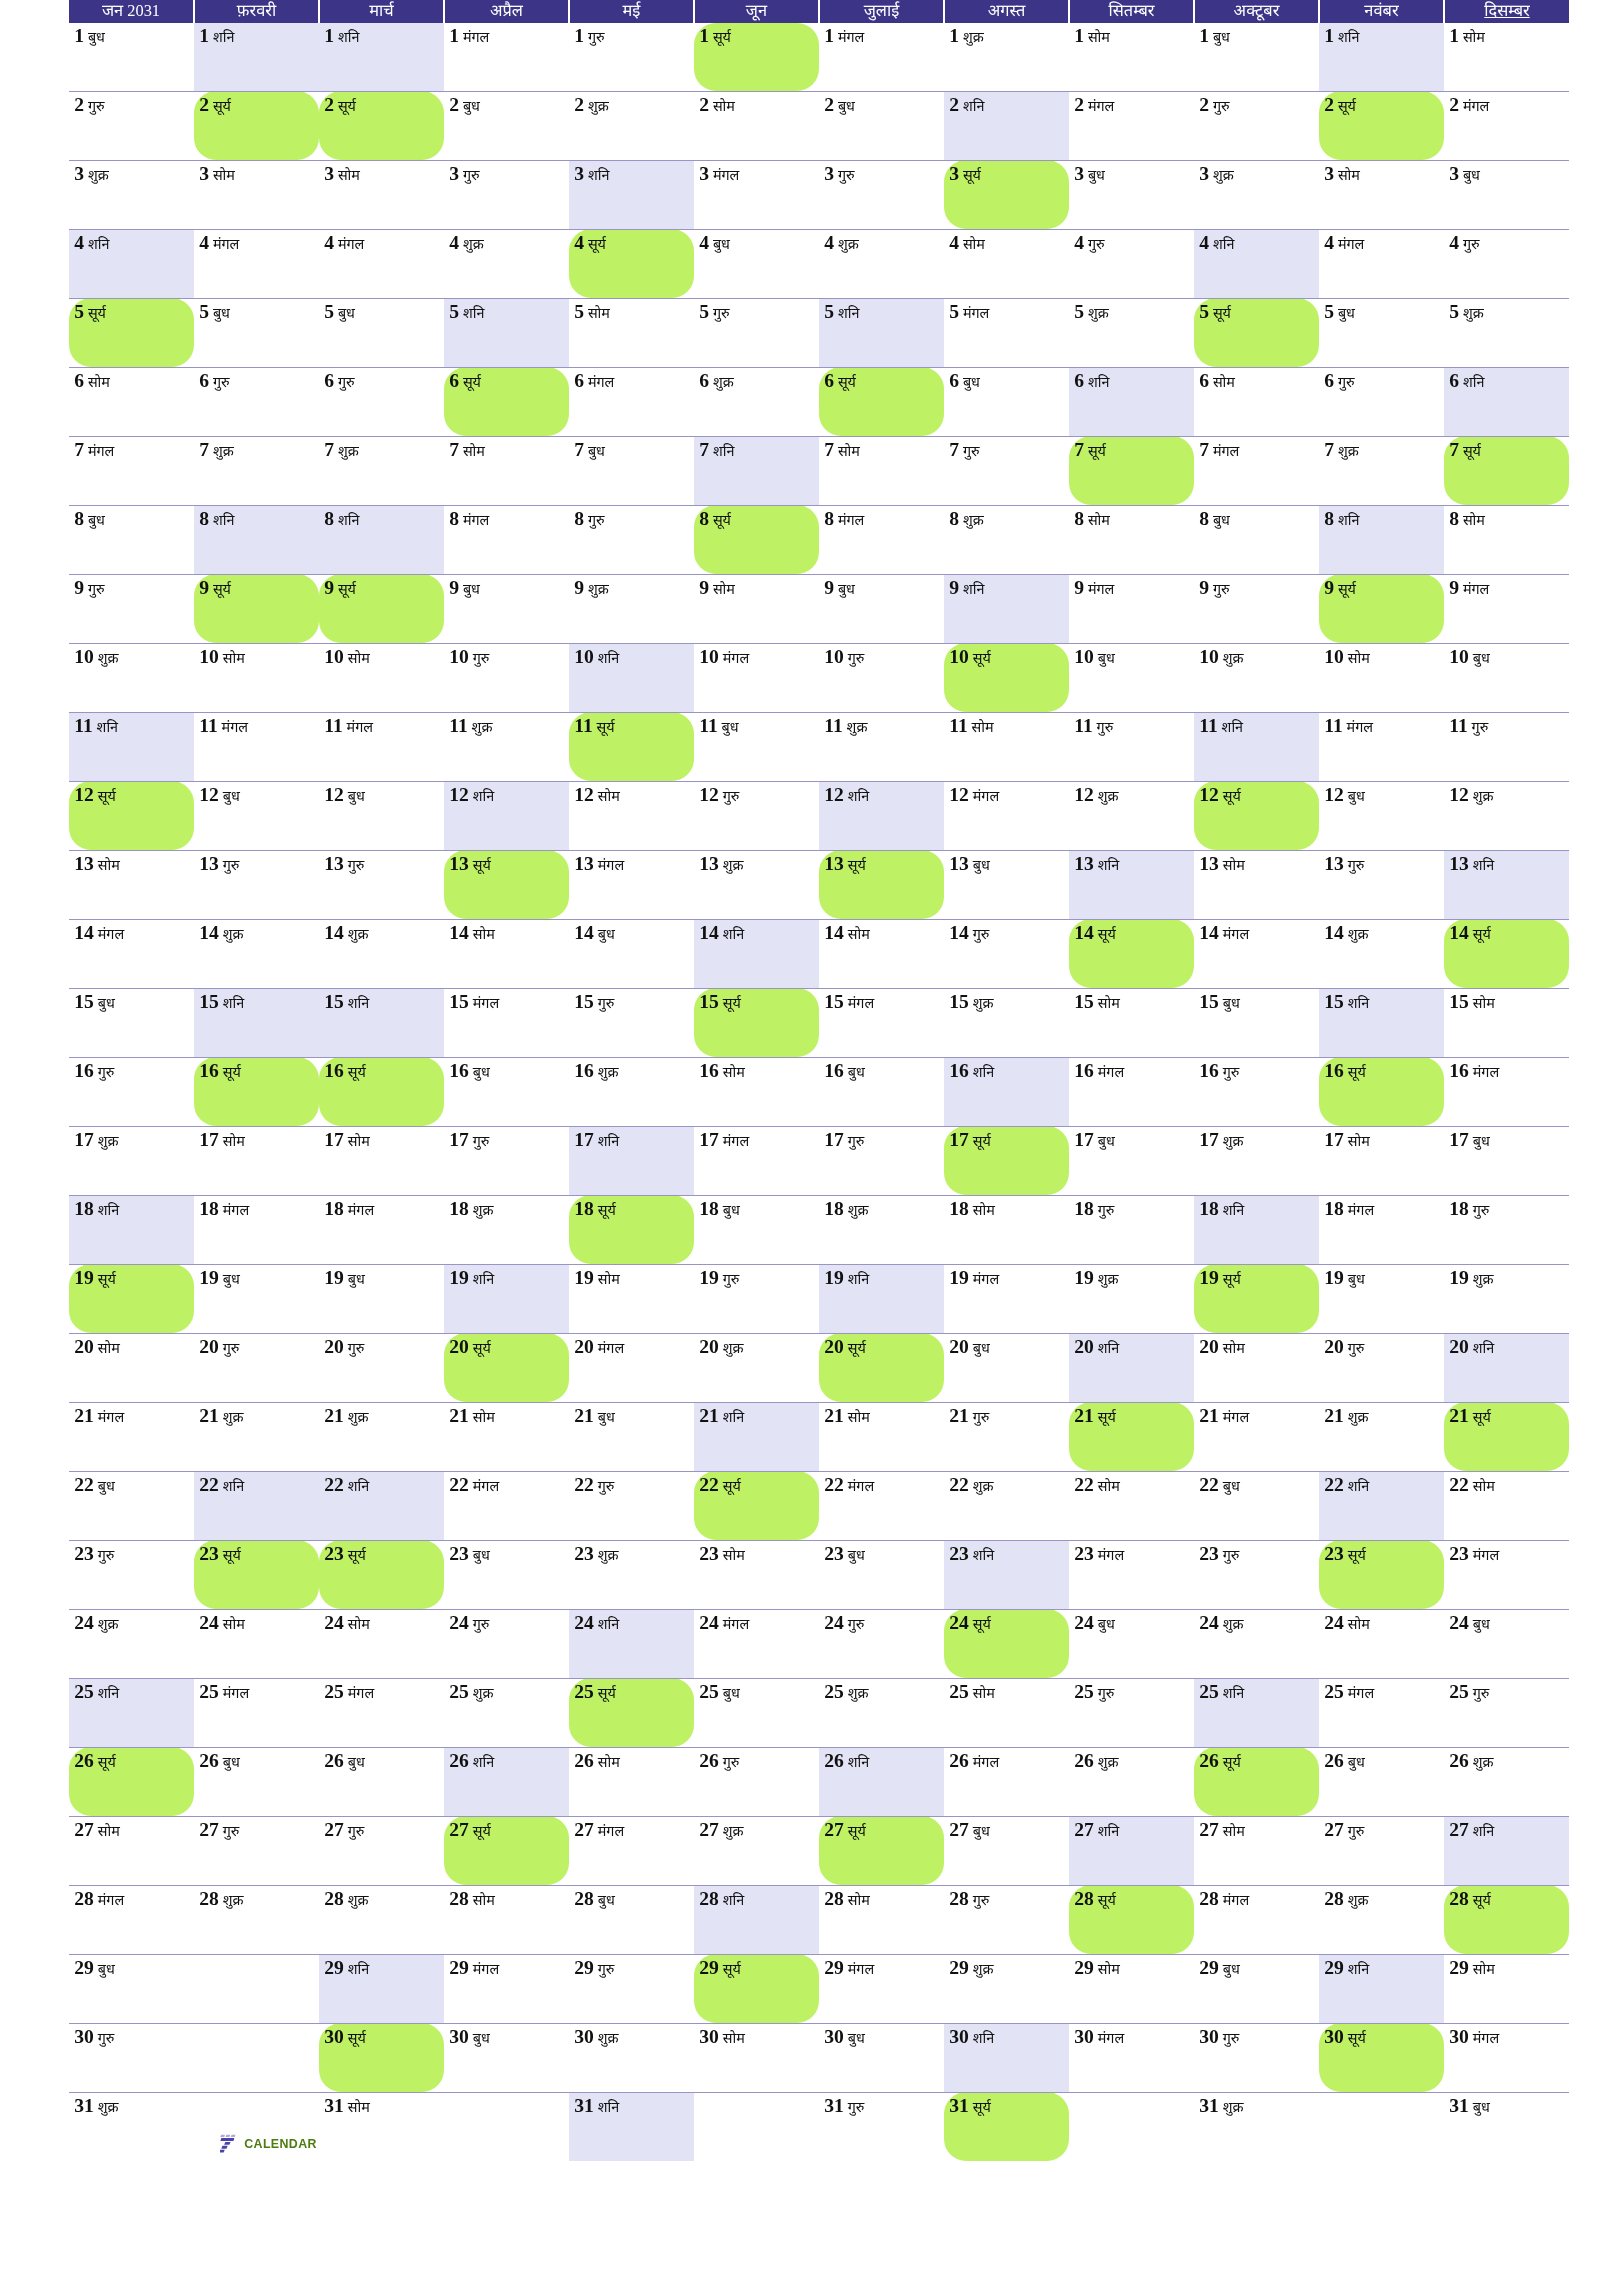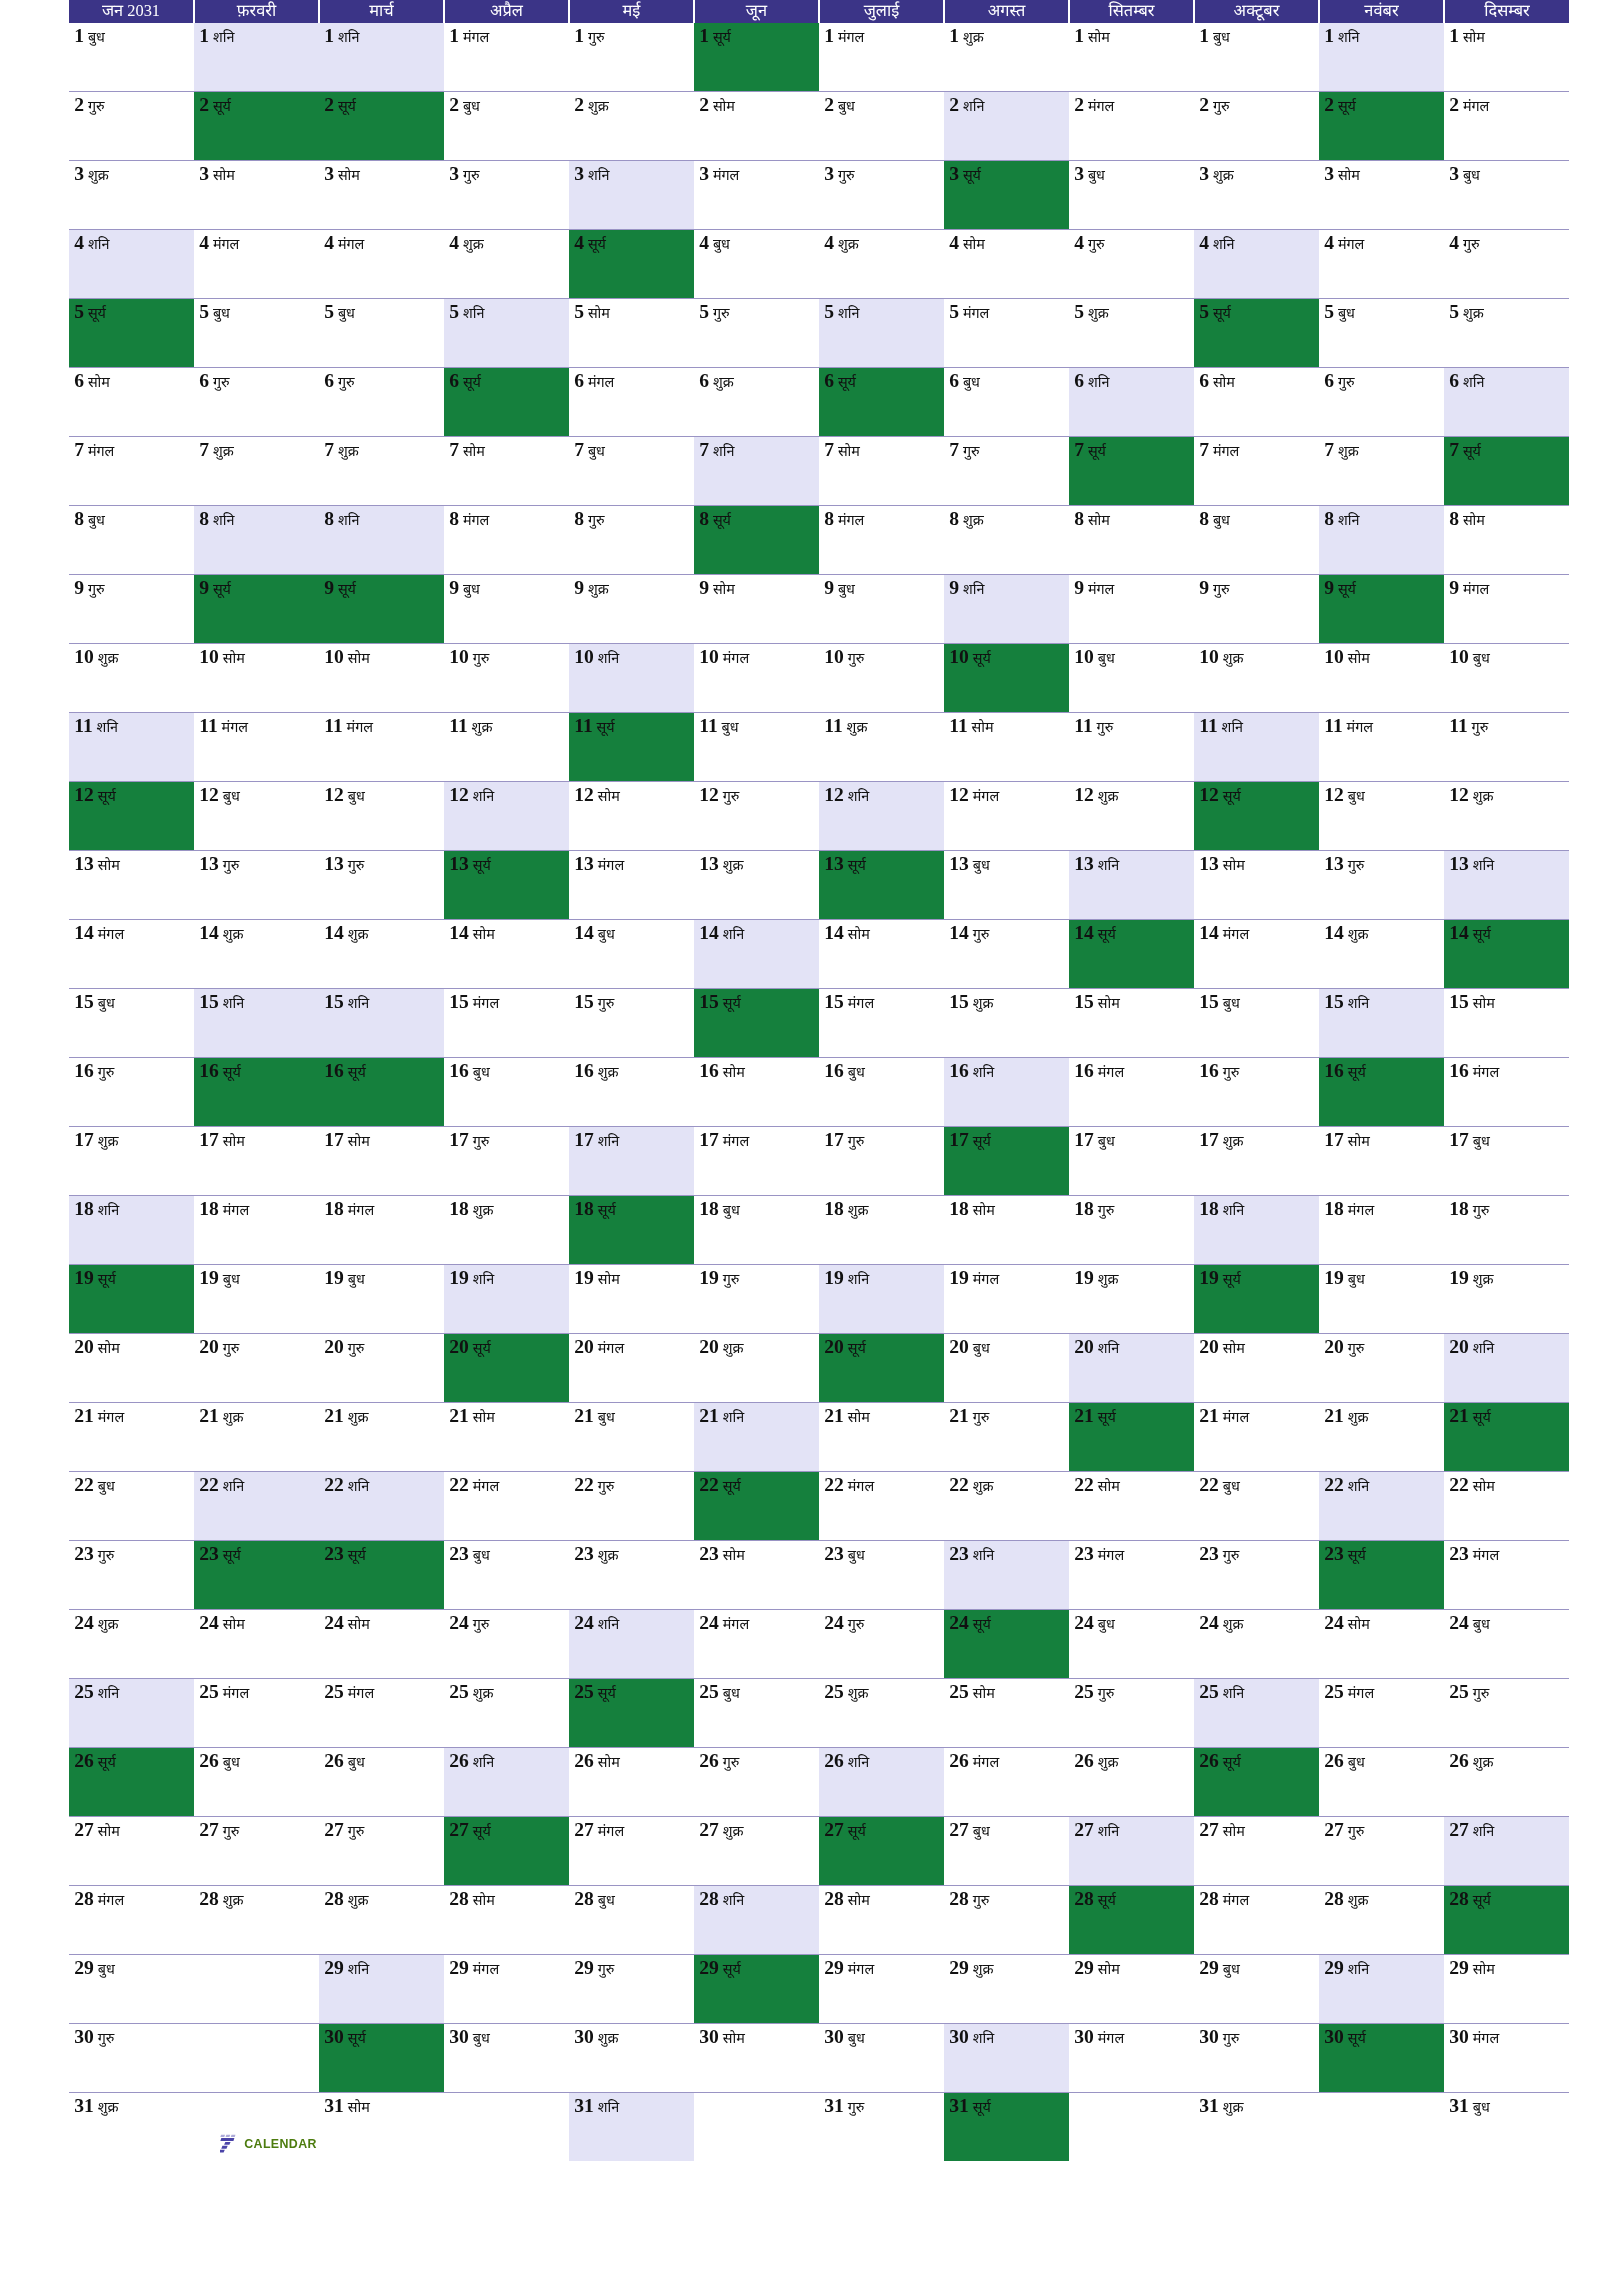--- a/index.html
+++ b/index.html
@@ -54,40 +54,40 @@
     border-left: 2px solid #ffffff;
     border-right: 2px solid #ffffff;
     border-top: 0;
     border-bottom: 0;
     line-height: 1;
     letter-spacing: 0px;
     white-space: nowrap;
     overflow: hidden;
   }
   thead th:first-child { border-left: 0; }
-  thead th:last-child  { border-right: 0; }
+  thead th:last-child  { border-right: 0; text-decoration: underline; }
 
   
   tbody td {
     height: 68px;
     padding: 0;
     vertical-align: top;
     border-top: 1px solid #9a94c4;
     border-bottom: 0;
     border-left: 0;
     border-right: 0;
     background: #ffffff;
     position: relative;
   }
   tbody tr:first-child td {
     border-top: 0;
   }
 
   tbody td.sat { background: #e3e3f6; margin-left: 8px; }
-  tbody td.sun { background: #15803d; }
+  tbody td.sun { background: #bef264; border-radius: 22px; }
   tbody td.empty { background: #ffffff; border-top-color: transparent; }
   tbody td.empty.hasline { border-top-color: #9a94c4; }
 
   .daybox {
     padding: 3.3px 0 0 5.2px;
     white-space: nowrap;
     line-height: 1.05;
   }
   .dnum {
     font-family: "Liberation Serif", "DejaVu Serif", serif;

